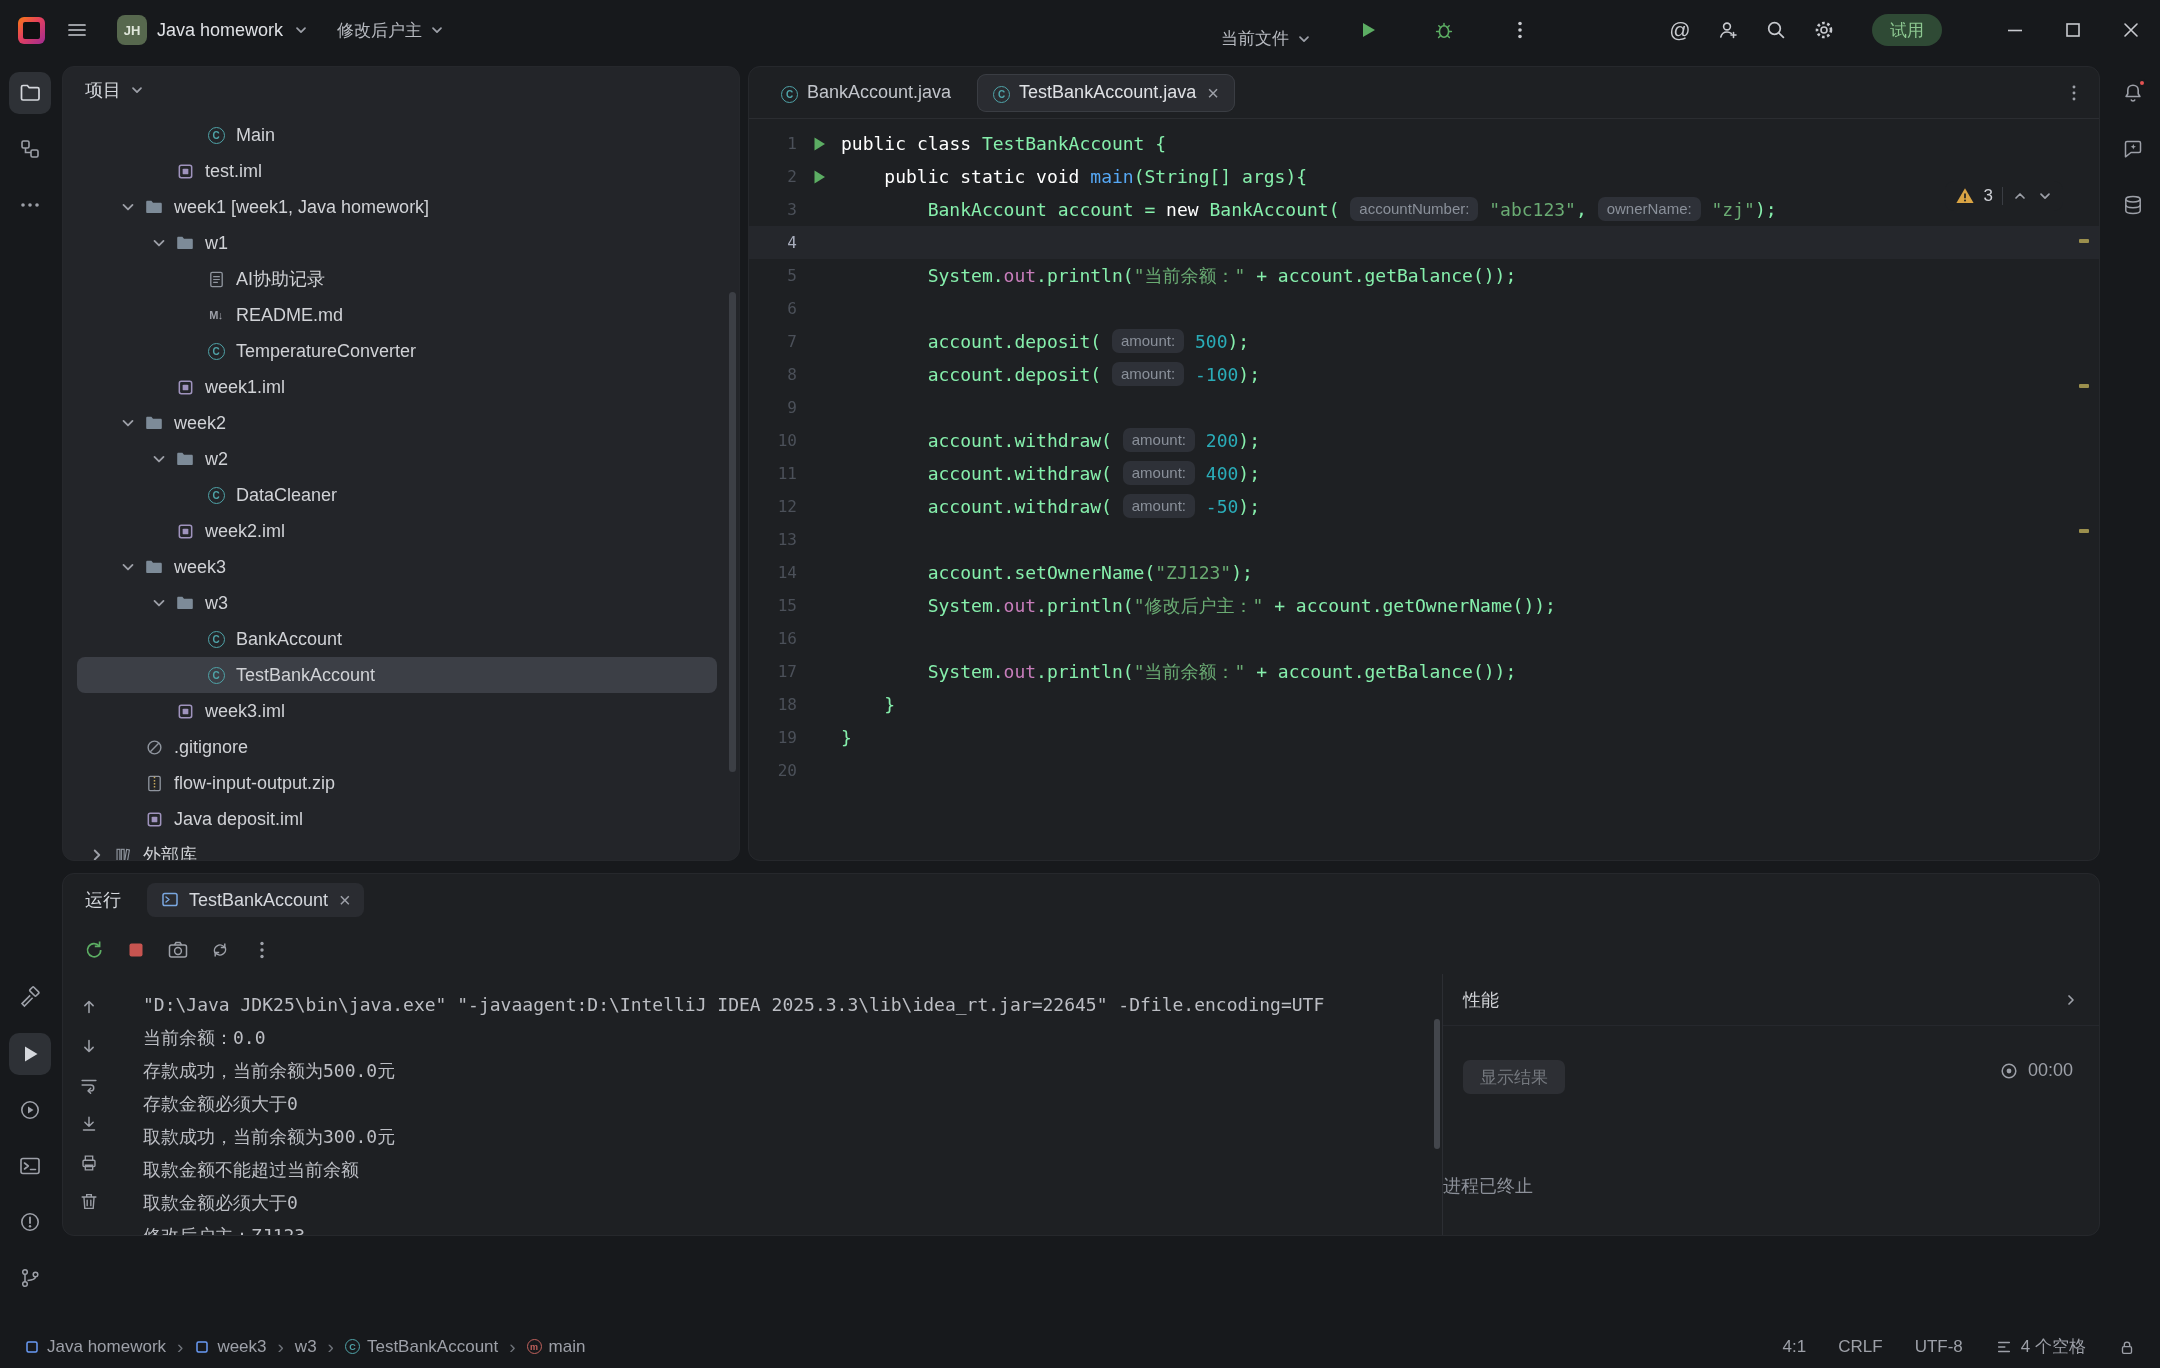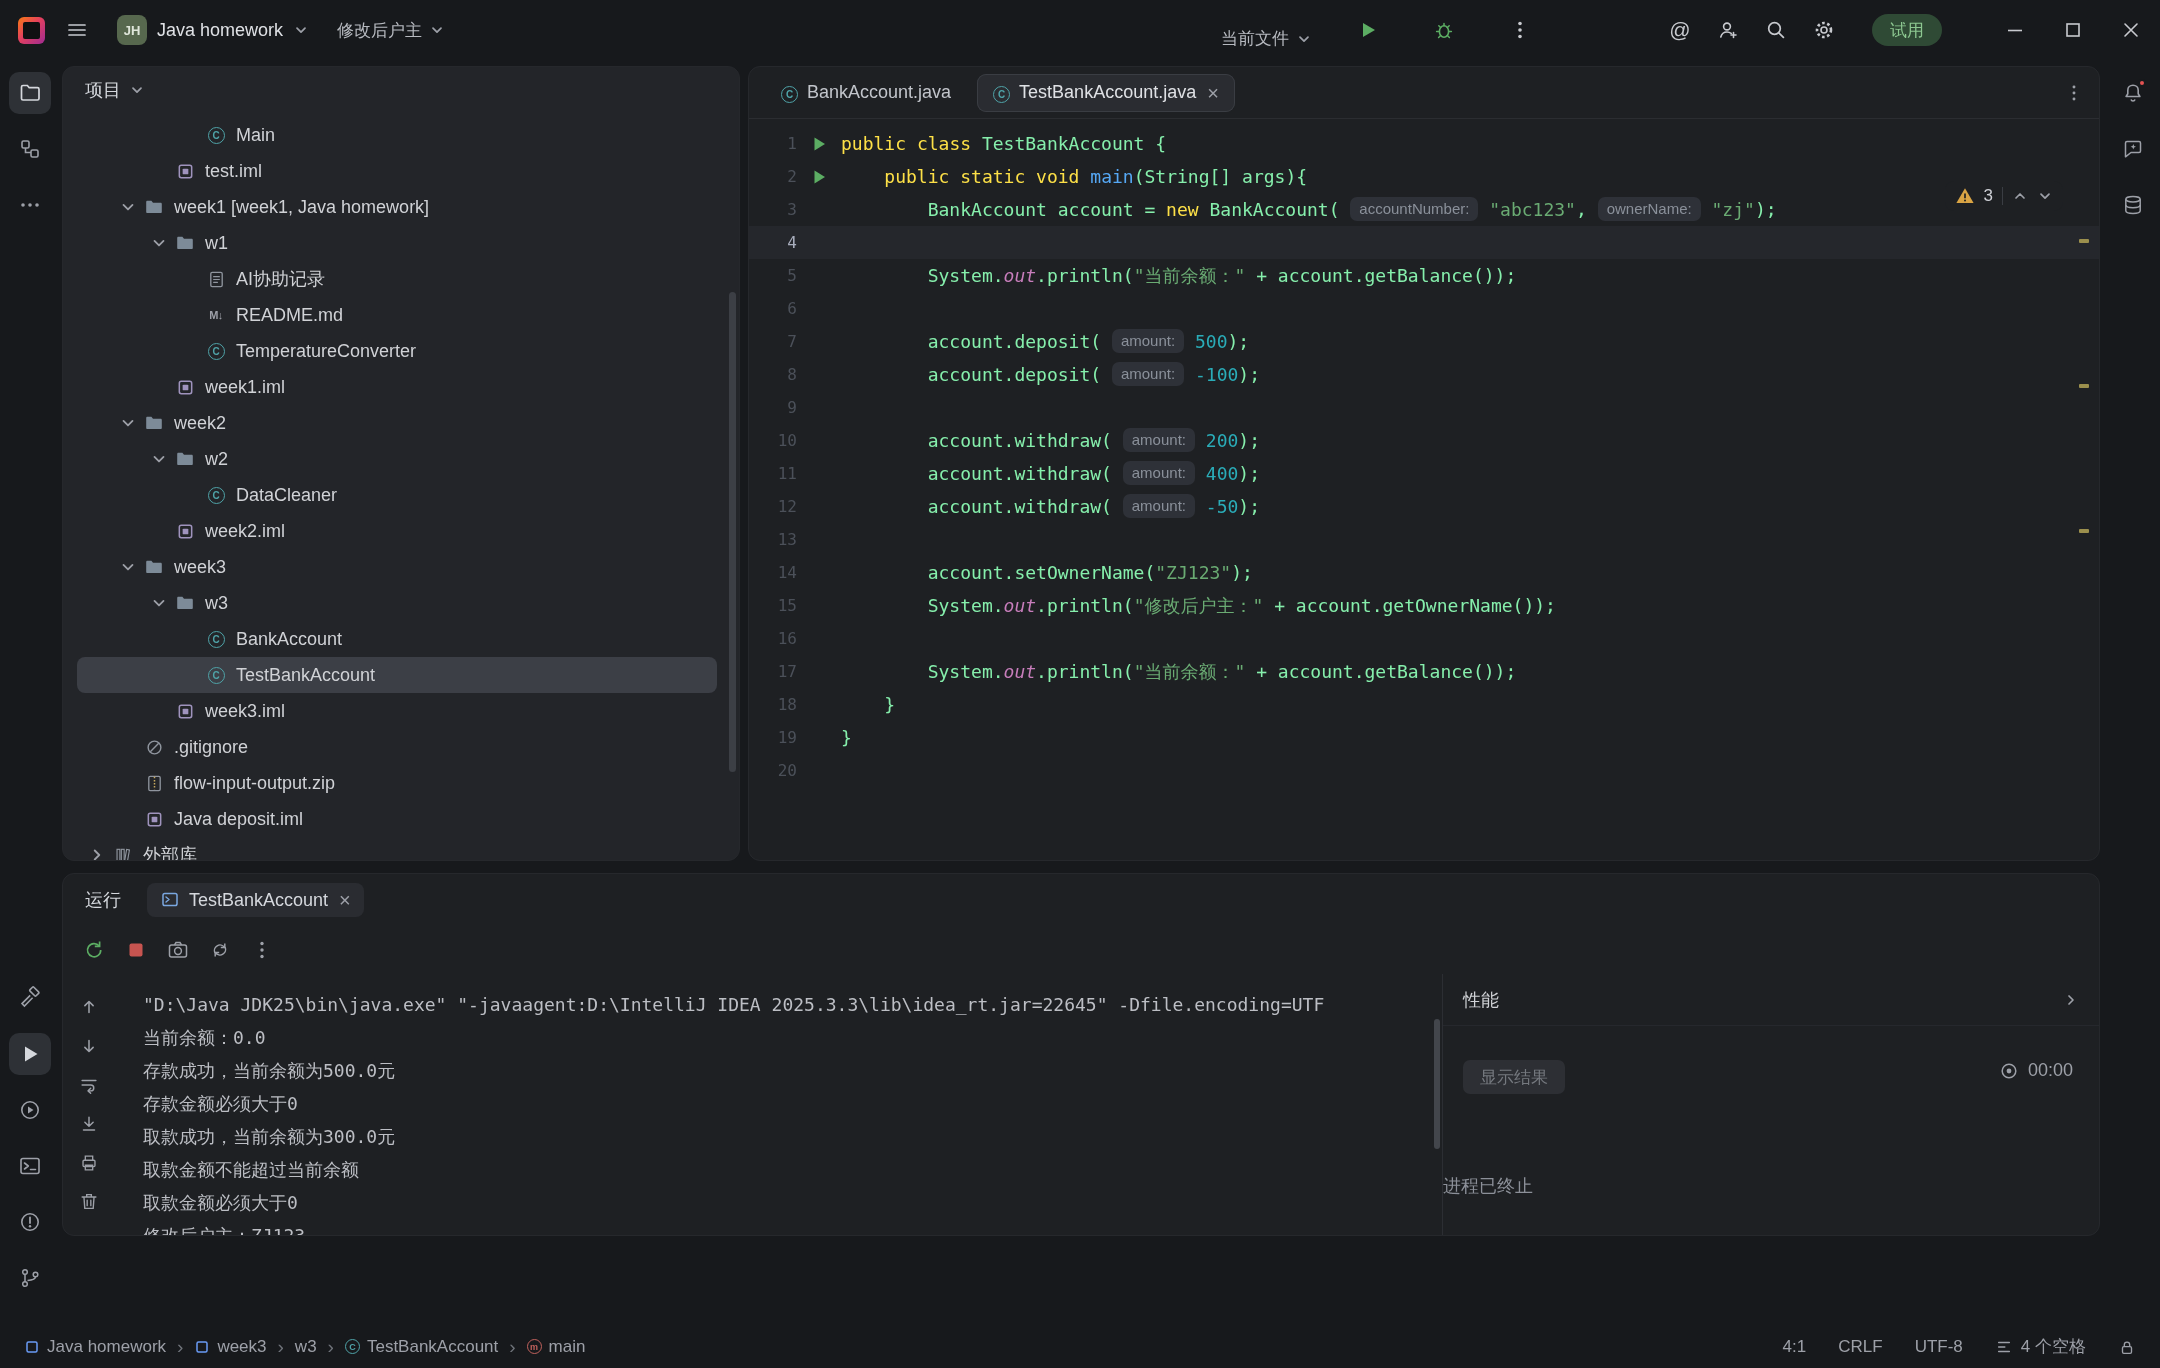--- a/index.html
+++ b/index.html
@@ -57,25 +57,25 @@
 .etab{display:flex;align-items:center;gap:9px;height:38px;padding:0 16px;border-radius:9px;color:#c2c5cb;margin-right:10px}
 .etab.active{background:#2a2c31;box-shadow:inset 0 0 0 1px #3a3d43;color:#dfe1e5}
 .etab-close{color:#9da0a8;font-size:20px;margin-left:2px;line-height:1}
 .tab-more{margin-left:auto;color:#9da0a8}
 .editor-body{position:relative;padding-top:8px;height:742px}
 .cl{display:flex;height:33px;line-height:33px;font-family:"DejaVu Sans Mono",monospace;font-size:18px}
 .cl.caret{background:#25272c}
 .cl-num{width:48px;text-align:right;color:#4b5059;font-size:16px;font-family:"DejaVu Sans Mono",monospace;flex:none}
 .cl-gut{width:44px;display:flex;align-items:center;justify-content:center;flex:none}
 .cl-txt{white-space:pre}
-.seg-kw{color:#fde047}
+.seg-kw{color:#ffffff}
 .seg-pl{color:#86efac}
 .seg-str{color:#6aab73}
 .seg-num{color:#2aacb8}
-.seg-fld{color:#c77dbb;font-style:italic}
+.seg-fld{color:#c77dbb;}
 .seg-fn{color:#56a8f5}
 .seg-hint{display:inline-block;height:24px;line-height:24px;padding:0 9px;border-radius:7px;background:#2e3138;color:#8a909a;font-size:15px;font-family:"Liberation Sans",sans-serif;transform:translateY(-2px)}
 .inspections{position:absolute;top:62px;right:36px;display:flex;align-items:center;gap:9px;background:rgba(30,32,35,.9);border-radius:9px;padding:5px 10px;color:#ced0d6;font-size:17px}
 .insp-sep{width:1px;height:18px;background:#3a3d43}
 .stripe-tick{position:absolute;right:10px;width:10px;height:4px;border-radius:1px;background:#9b8f4d}
 
 
 .run-header{height:52px;display:flex;align-items:center;gap:26px;padding-left:22px}
 .run-title{color:#d5d8dd}
 .run-tab{display:flex;align-items:center;gap:9px;height:34px;padding:0 13px;border-radius:8px;background:#2a2c31;color:#d5d8dd}

